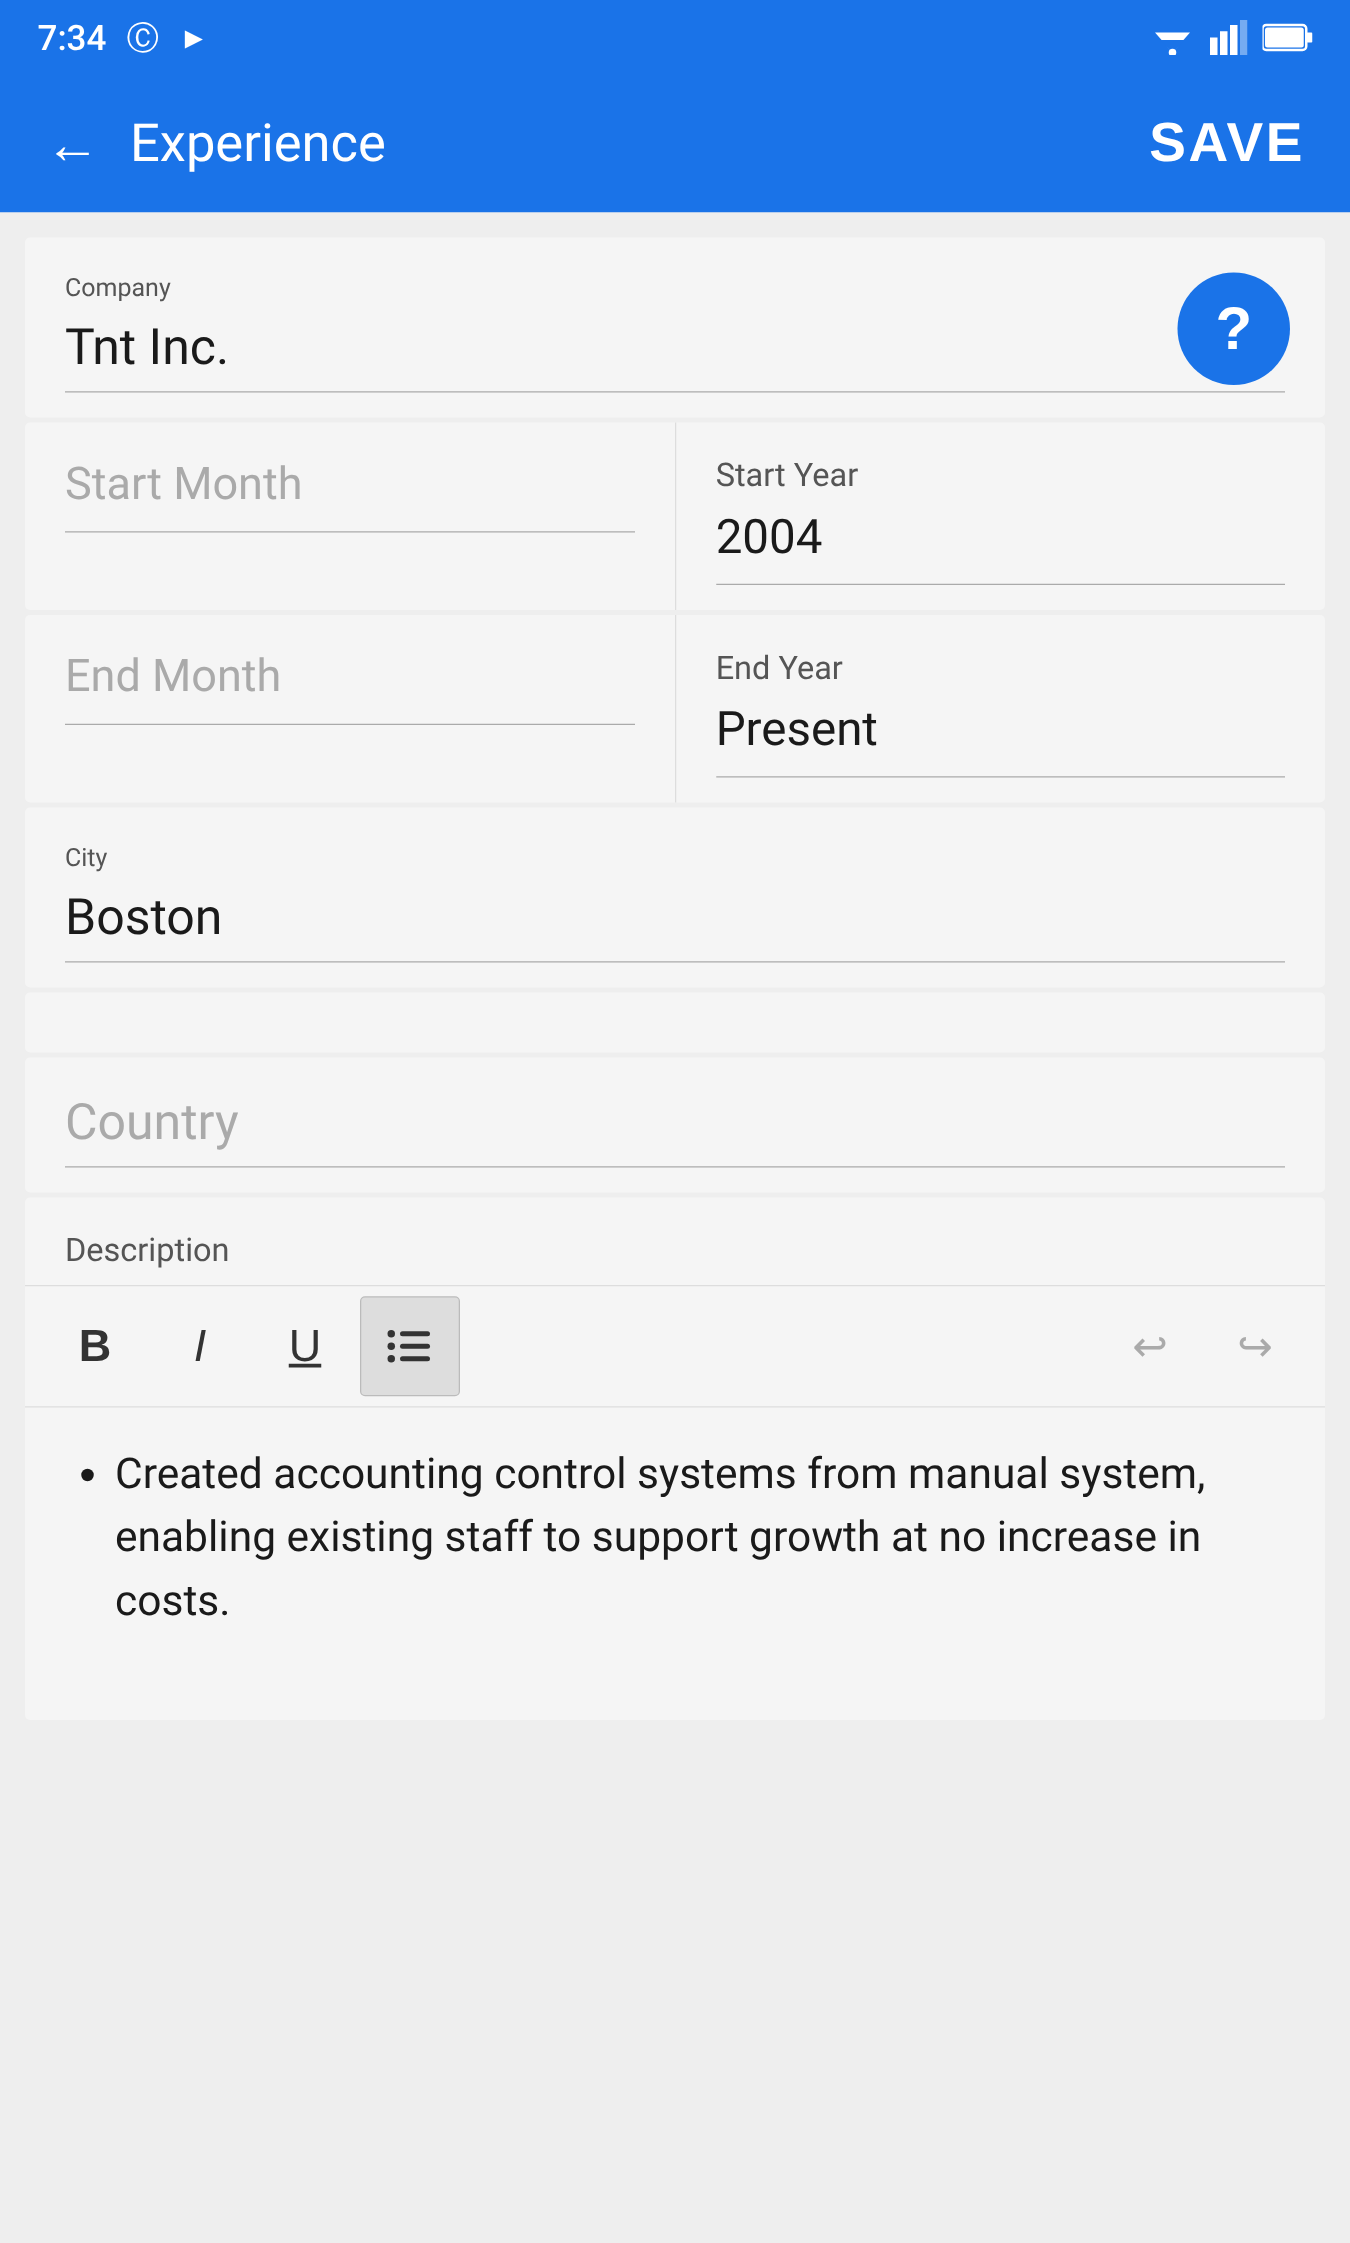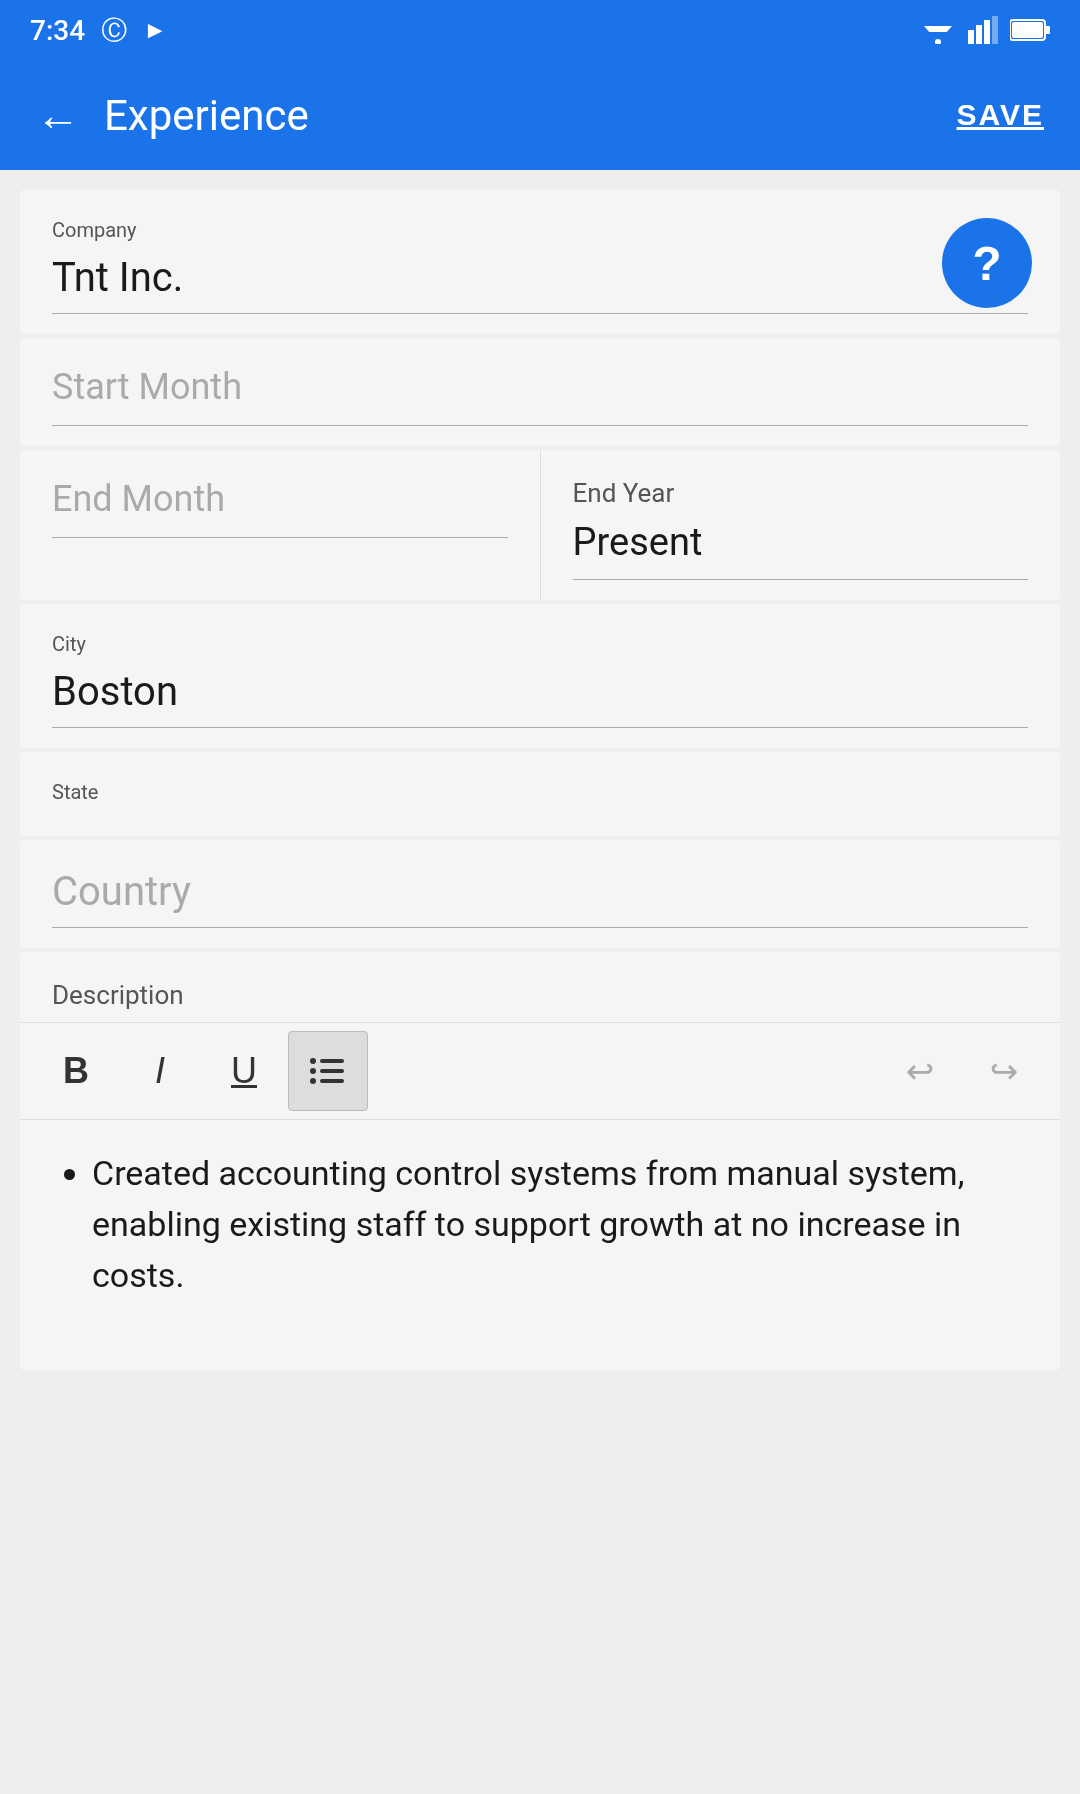--- a/index.html
+++ b/index.html
@@ -66,28 +66,27 @@
       cursor: pointer;
     }
 
     .app-bar-title {
       font-size: 42px;
       font-weight: 400;
       color: white;
     }
 
     .save-button {
-      font-size: 30px;
+      font-size: 44px;
       font-weight: 700;
       color: white;
       letter-spacing: 2px;
       cursor: pointer;
       background: none;
       border: none;
-      text-decoration: underline;
     }
 
     
     .content {
       padding: 20px;
       background-color: #eeeeee;
       min-height: calc(1794px - 170px);
     }
 
     
@@ -313,39 +312,42 @@
   <div class="company-field form-card">
     <div class="field-label">Company</div>
     <div class="field-value">Tnt Inc.</div>
     <button class="help-button">?</button>
   </div>
 
   <div class="date-row form-card">
     <div class="date-cell">
       <div class="date-cell-value placeholder">Start Month</div>
     </div>
+    <div class="date-cell">
+      <div class="date-cell-label">Start Year</div>
+      <div class="date-cell-value">2004</div>
+    </div>
   </div>
 
   <div class="date-row form-card">
     <div class="date-cell">
       <div class="date-cell-value placeholder">End Month</div>
     </div>
     <div class="date-cell">
       <div class="date-cell-label">End Year</div>
       <div class="date-cell-value">Present</div>
     </div>
   </div>
 
   <div class="single-field form-card">
     <div class="field-label">City</div>
     <div class="field-value">Boston</div>
   </div>
 
   <div class="single-field form-card">
-    <div class="field-label">State</div>
   </div>
 
   <div class="single-field form-card">
     <div class="field-value placeholder">Country</div>
   </div>
 
   <div class="description-section form-card">
     <div class="description-label">Description</div>
 
     <div class="toolbar">

